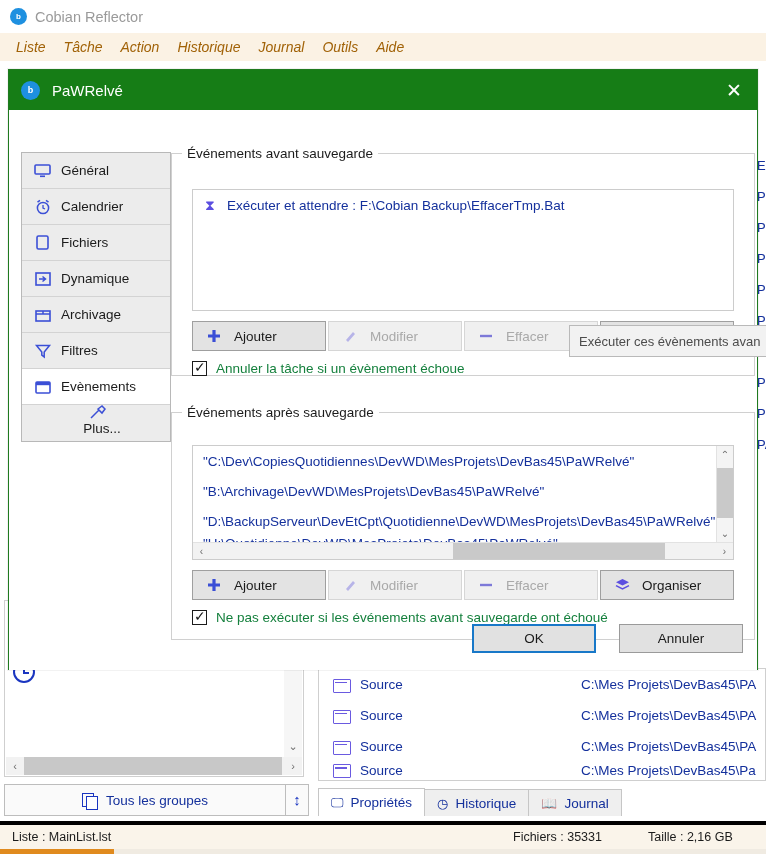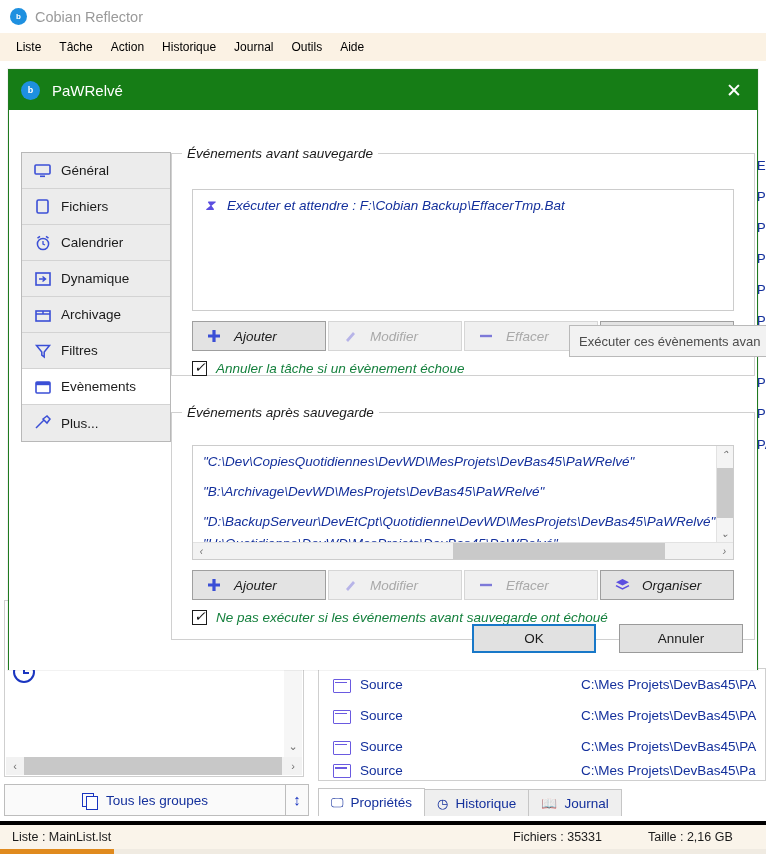--- a/index.html
+++ b/index.html
@@ -22,22 +22,23 @@
     background: #1e90e0; color: #ffffff; font-size: 8px; line-height: 17px;
     text-align: center; font-weight: bold; margin-right: 8px; flex: 0 0 auto;
   }
   .app-title { color: #9a9a9a; font-size: 14.5px; }
 
   .menubar {
     position: absolute; left: 0; top: 33px; width: 766px; height: 28px;
     background: #fbf2e4; display: flex; align-items: center; padding-left: 8px;
   }
   .menubar .mi {
-    font-size: 12px; color: #000000; padding: 3px 8px; margin-right: 2px;
+    font-size: 14px; color: #a16207; padding: 3px 8px; margin-right: 2px;
     white-space: nowrap;
+    font-style: italic;
   }
 
   .bg-body {
     position: absolute; left: 0; top: 61px; width: 766px; height: 760px;
     background: #ffffff;
   }
 
   
   .bg-left-list {
     position: absolute; left: 4px; top: 600px; width: 300px; height: 177px;
@@ -195,30 +196,30 @@
   
   .side {
     position: absolute; left: 12px; top: 42px; width: 150px;
     border: 1px solid #b8b8b8; background: #ececec;
   }
   .side-item {
     height: 36px; display: flex; align-items: center; padding-left: 12px;
     font-size: 13.5px; color: #1b1b1b; border-bottom: 1px solid #d3d3d3;
     background: #ececec;
   }
-  .side-item:last-child { border-bottom: none; }
+  .side-item:last-child { border-bottom: none; flex-direction: column; }
   .side-item.active { background: #ffffff; }
   .side-ico {
     width: 18px; height: 16px; margin-right: 9px; flex: 0 0 auto; position: relative;
   }
   
   .side-ico svg { display: block; }
 
   
-  .content { position: absolute; left: 162px; top: 36px; right: 10px; bottom: 10px; font-style: italic; }
+  .content { position: absolute; left: 162px; top: 36px; right: 10px; bottom: 10px; }
 
   fieldset.gbox {
     position: absolute; left: 0; margin: 0; padding: 0;
     border: 1px solid #d0d0d0; background: #ffffff;
   }
   fieldset.gbox > legend {
     margin-left: 10px; padding: 0 5px; font-size: 13.5px; color: #1b1b1b;
   }
   #box-before { top: 0; width: 584px; height: 230px; }
   #box-after  { top: 259px; width: 584px; height: 235px; }
@@ -437,34 +438,34 @@
             <svg width="18" height="16" viewBox="0 0 18 16">
                 <rect x="1" y="2" width="15" height="9" rx="1" fill="none" stroke="#3b4fd6" stroke-width="1.6"></rect>
                 <rect x="6" y="12.5" width="5" height="1.6" fill="#3b4fd6"></rect>
               </svg>
           </span>
           <span>Général</span>
         </div>
         <div class="side-item">
           <span class="side-ico">
             <svg width="18" height="16" viewBox="0 0 18 16">
-                <rect x="3" y="1" width="11" height="13" rx="1.5" fill="none" stroke="#3b4fd6" stroke-width="1.6"></rect>
-              </svg>
-          </span>
-          <span>Fichiers</span>
-        </div>
-        <div class="side-item">
-          <span class="side-ico">
-            <svg width="18" height="16" viewBox="0 0 18 16">
                 <circle cx="9" cy="9" r="5.6" fill="none" stroke="#3b4fd6" stroke-width="1.5"></circle>
                 <path d="M3.5 3.2 L6 1.3 M14.5 3.2 L12 1.3" stroke="#3b4fd6" stroke-width="1.5" fill="none"></path>
                 <path d="M9 6 L9 9 L11 10" stroke="#3b4fd6" stroke-width="1.3" fill="none"></path>
               </svg>
           </span>
           <span>Calendrier</span>
+        </div>
+        <div class="side-item">
+          <span class="side-ico">
+            <svg width="18" height="16" viewBox="0 0 18 16">
+                <rect x="3" y="1" width="11" height="13" rx="1.5" fill="none" stroke="#3b4fd6" stroke-width="1.6"></rect>
+              </svg>
+          </span>
+          <span>Fichiers</span>
         </div>
         <div class="side-item">
           <span class="side-ico">
             <svg width="18" height="16" viewBox="0 0 18 16">
                 <rect x="2" y="2" width="14" height="12" fill="none" stroke="#3b4fd6" stroke-width="1.6"></rect>
                 <path d="M5 8 h6 M8.5 5.5 L11.5 8 L8.5 10.5" stroke="#3b4fd6" stroke-width="1.5" fill="none"></path>
               </svg>
           </span>
           <span>Dynamique</span>
         </div>

